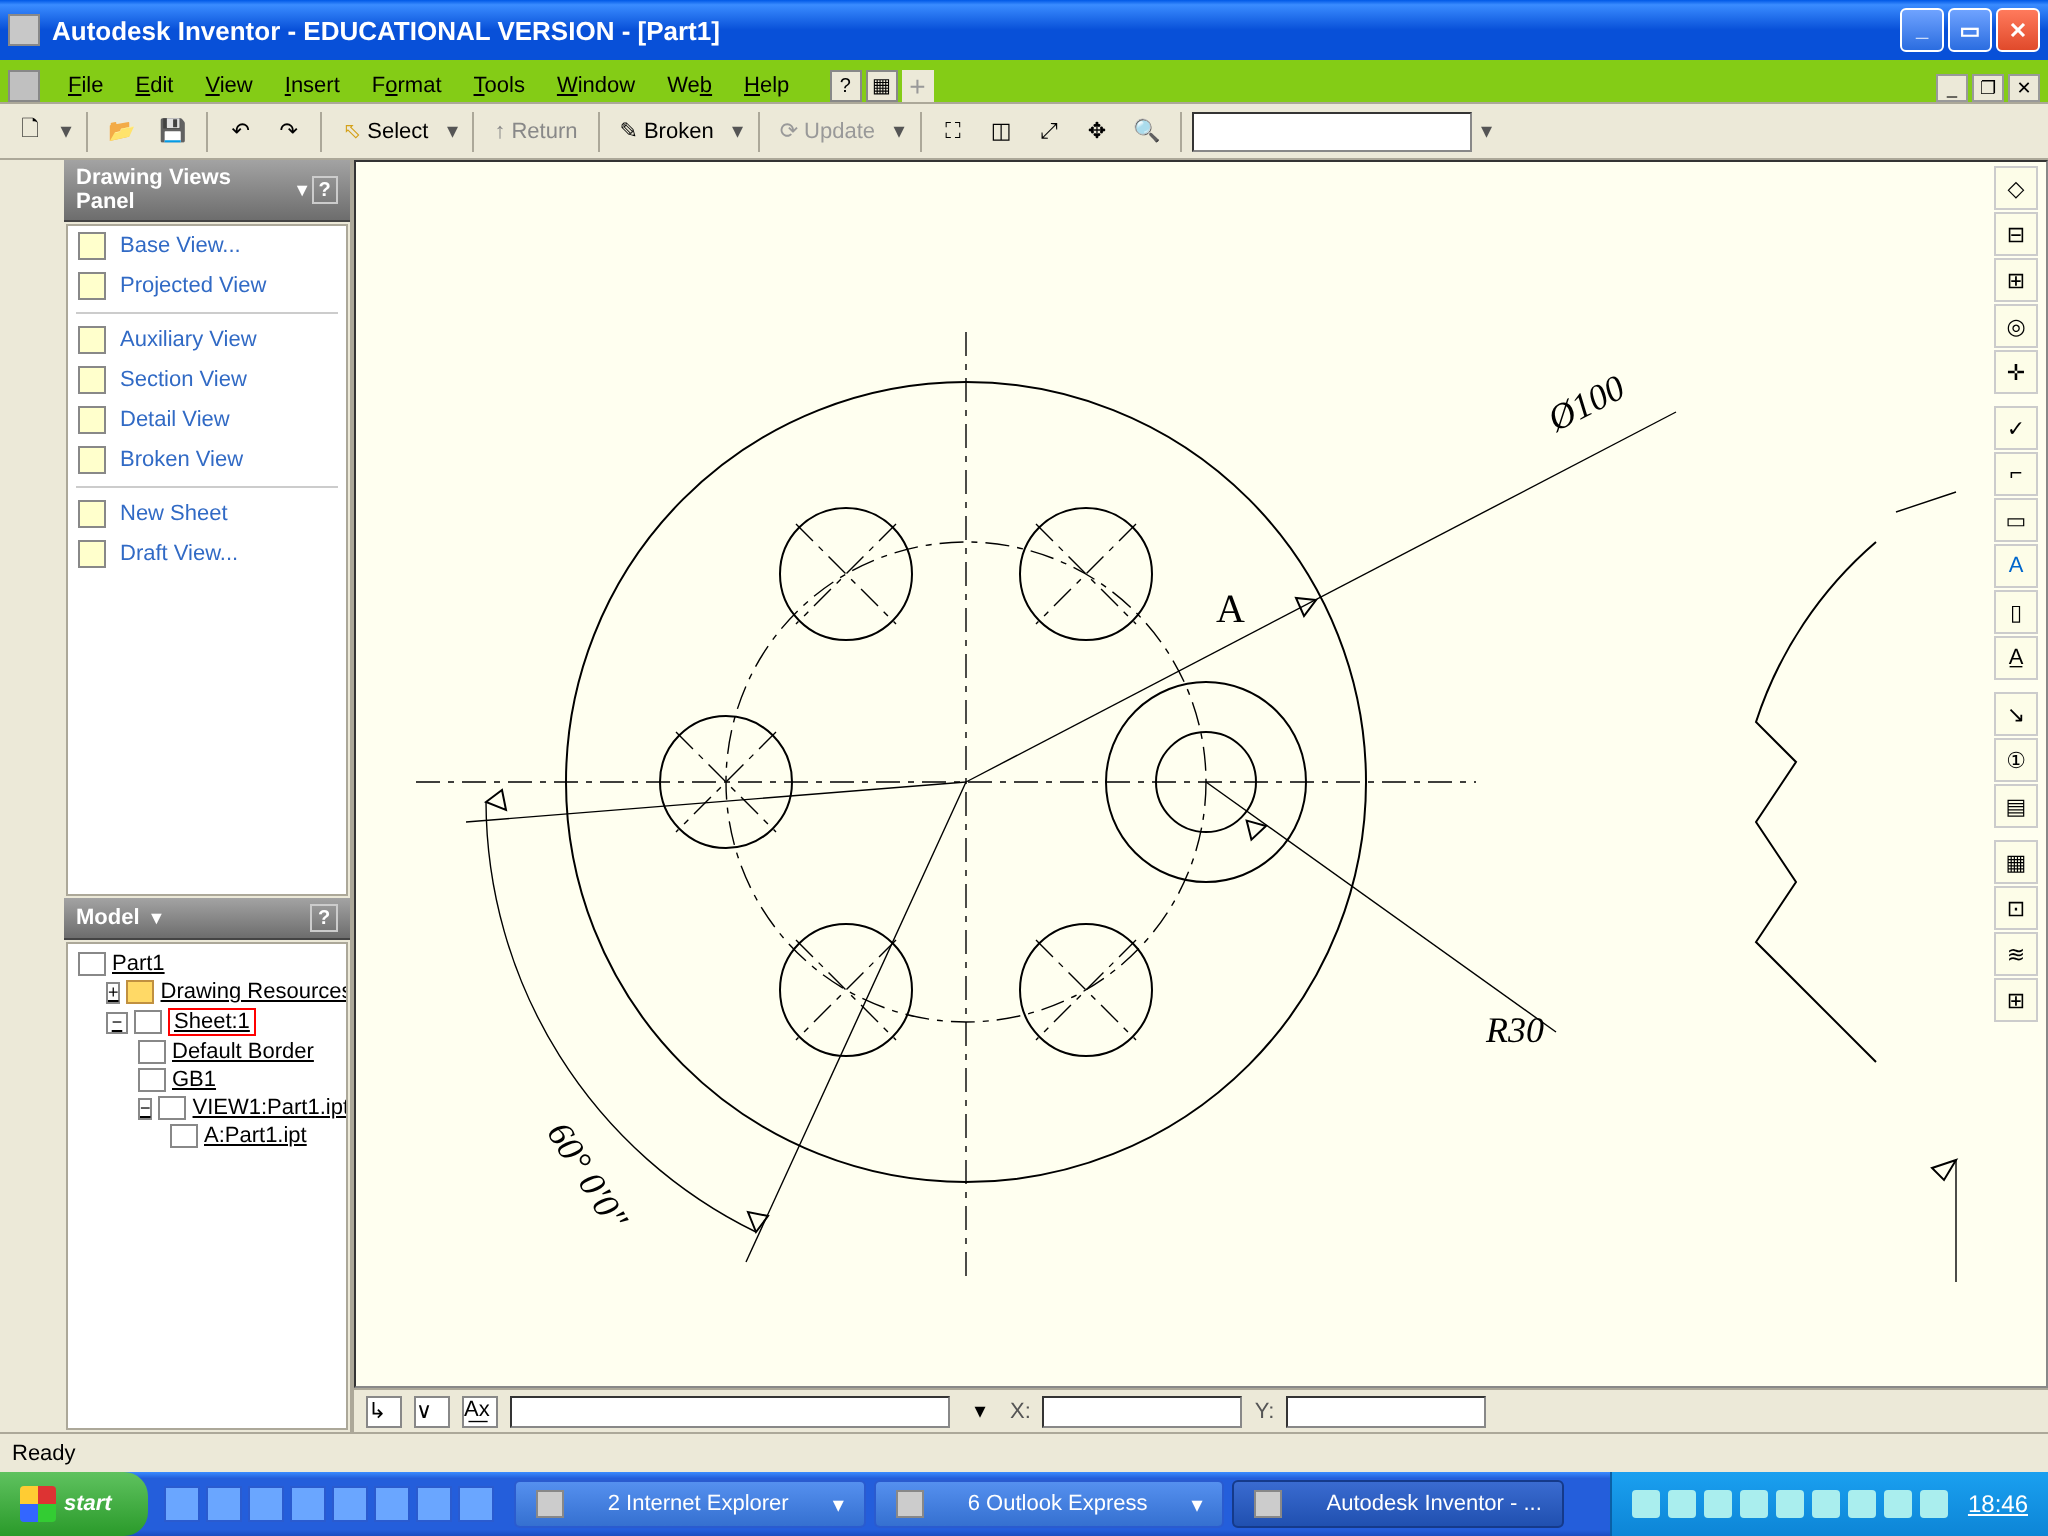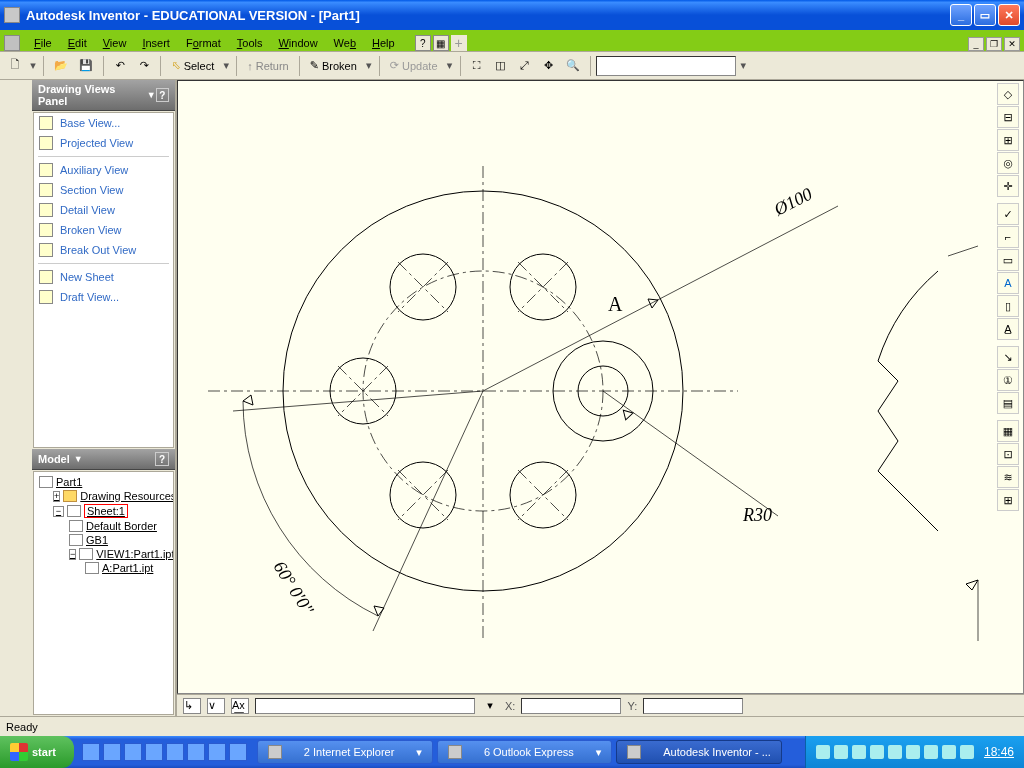--- a/index.html
+++ b/index.html
@@ -73,21 +73,21 @@
 .cb-icon { width:18px; height:16px; border:1px solid #888; background:#fff; cursor:pointer;}
 .cb-input { width: 220px; height:16px; border:1px inset #888; background:white;}
 .cb-coord { width: 100px; height:16px; border:1px inset #888; background:white;}
 .cb-label { color:#555;}
 
 
 .statusbar { height: 20px; background: #ece9d8; border-top: 1px solid #aca899; display:flex; align-items:center; padding:0 6px;}
 
 
 .taskbar { height: 32px; background: linear-gradient(to bottom, #3a8cff 0%, #245edb 10%, #245edb 90%, #1a4cc0 100%); display: flex; align-items: center; }
-.start-btn { height: 32px; padding: 0 18px 0 10px; background: linear-gradient(to bottom, #5fc25f, #2a9a2a); color: white; font-weight: bold; font-size: 15px; display: flex; align-items: center; border-radius: 0 12px 12px 0; cursor:pointer; gap:4px;}
+.start-btn { height: 32px; padding: 0 18px 0 10px; background: linear-gradient(to bottom, #5fc25f, #2a9a2a); color: white; font-weight: bold; font-style: italic; font-size: 15px; display: flex; align-items: center; border-radius: 0 12px 12px 0; cursor:pointer; gap:4px;}
 .start-flag { width:18px; height:18px; background: conic-gradient(#d33 0 25%, #3c3 0 50%, #36f 0 75%, #fc3 0); border-radius:2px;}
 .ql { display:flex; gap:3px; padding:0 8px;}
 .ql-icon { width:18px; height:18px; background:#6aa6ff; border:1px solid #2a5bcf; cursor:pointer;}
 .task-item { height: 24px; padding: 0 10px; margin: 0 2px; background: linear-gradient(to bottom, #5590ef, #3570d0); color: white; display: flex; align-items: center; border: 1px solid #2a5bcf; border-radius: 3px; cursor:pointer; gap:22px; max-width:180px; overflow:hidden;}
 .task-item.active { background: linear-gradient(to bottom, #3a6bd0, #2050b0); border-color:#153a8a;}
 .task-icon-s { width:14px;height:14px;background:#ccc;border:1px solid #888;}
 .systray { margin-left: auto; background: linear-gradient(to bottom, #1aa0f0, #0d85d6); height: 32px; display: flex; align-items: center; padding: 0 10px; gap: 4px; border-left:1px solid #0a60a6;}
 .tray-icon { width:14px;height:14px; background:#aee; border-radius:2px;}
 .clock { color: white; font-size: 12px; margin-left:6px;text-decoration:underline;}
 </style>
@@ -187,24 +187,20 @@
           <div class="pv-icon"></div>
           <span>Section View</span>
         </div>
       <div class="pv-item">
           <div class="pv-icon"></div>
           <span>Detail View</span>
         </div>
       <div class="pv-item">
           <div class="pv-icon"></div>
           <span>Broken View</span>
-        </div>
-      <div class="pv-item">
-          <div class="pv-icon"></div>
-          <span>Break Out View</span>
         </div>
       <div class="pv-sep"></div>
       <div class="pv-item">
           <div class="pv-icon"></div>
           <span>New Sheet</span>
         </div>
       <div class="pv-item">
           <div class="pv-icon"></div>
           <span>Draft View...</span>
         </div>

